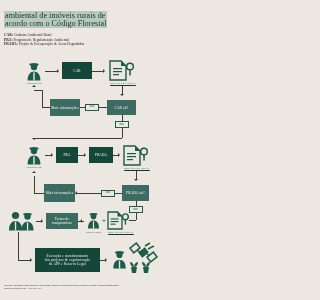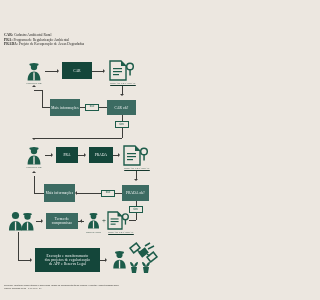--- a/index.html
+++ b/index.html
@@ -92,21 +92,22 @@
   .footer b{font-weight:700;}
   .footer i{font-style:italic;}
 </style>
 </head>
 <body>
 
 <div class="page">
 
   <div class="title">
     <br>
-    <br>
+    <span>ambiental de imóveis rurais de</span><br>
+    <span>acordo com o Código Florestal</span>
   </div>
 
   <div class="legend">
     <div class="legend-row">
       <b>CAR:</b>
       <span>Cadastro Ambiental Rural</span>
     </div>
     <div class="legend-row">
       <b>PRA:</b>
       <span>Programa de Regularização Ambiental</span>

